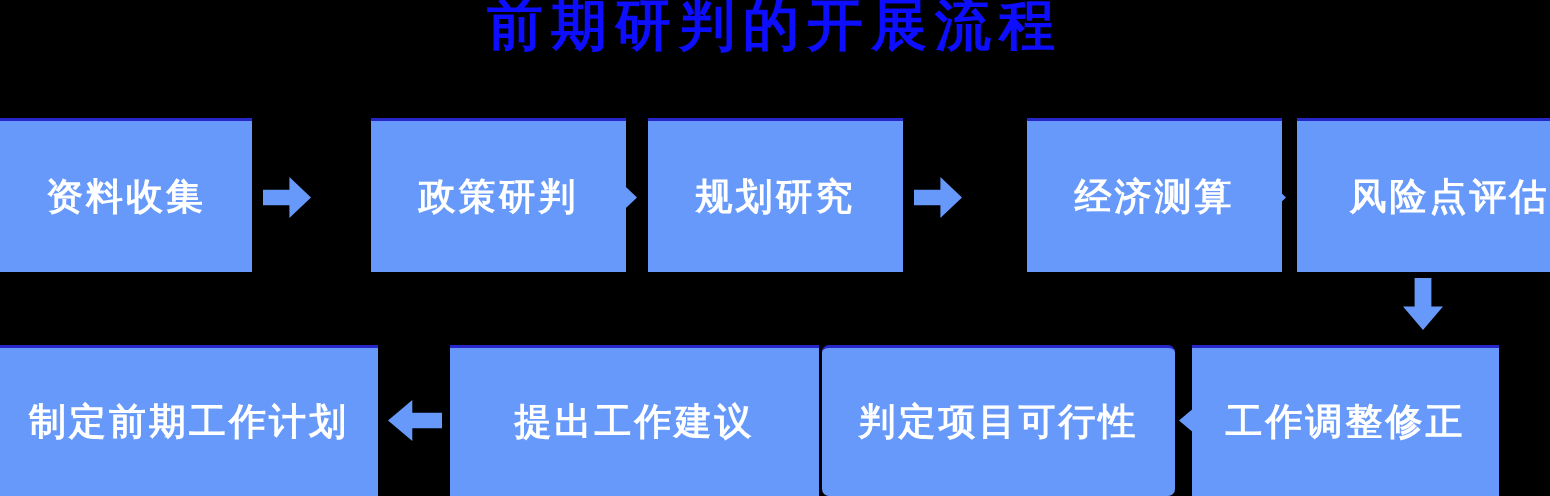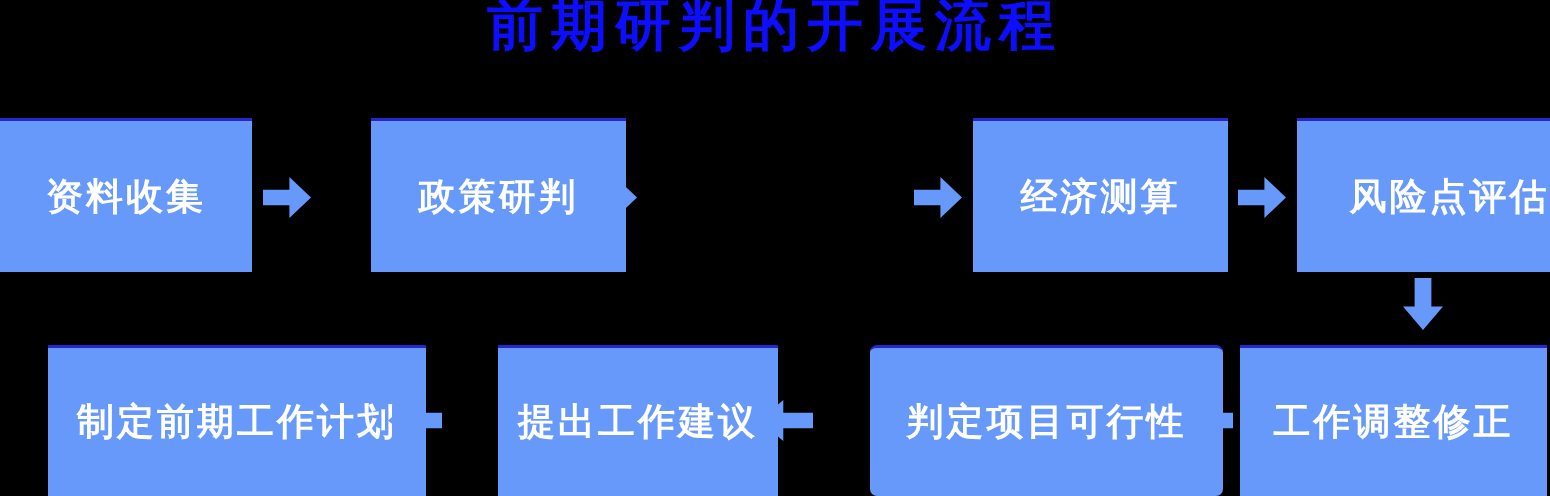--- a/index.html
+++ b/index.html
@@ -38,21 +38,21 @@
     font-size: 37px;
     font-weight: 800;
     letter-spacing: 3px;
     display: flex;
     align-items: center;
     justify-content: center;
     text-align: center;
     white-space: nowrap;
   }
   .row-top    { top: 118px; height: 154px; }
-  .row-bottom { top: 345px; height: 151px; margin-left: 48px; }
+  .row-bottom { top: 345px; height: 151px; }
   .arrow {
     position: absolute;
     background: #6699fa;
   }
   .arrow-right {
     width: 48px; height: 41px; top: 177px;
     clip-path: polygon(0% 31%, 55% 31%, 55% 0%, 100% 50%, 55% 100%, 55% 69%, 0% 69%);
   }
   .arrow-left {
     width: 54px; height: 41px; top: 400px;
@@ -65,32 +65,33 @@
 </style>
 </head>
 <body>
 
 <div class="canvas">
 
   <div class="title">前期研判的开展流程</div>
 
   <div class="node row-top" style="left:0px; width:252px;">资料收集</div>
   <div class="node row-top" style="left:323px; width:255px;margin-left:48px;">政策研判</div>
-  <div class="node row-top" style="left:973px; width:255px;">经济测算</div>
+  <div class="node row-top" style="left:648px; width:255px;">规划研究</div>
+  <div class="node row-top" style="left:1027px; width:255px;">经济测算</div>
   <div class="node row-top" style="left:1297px; width:305px;">风险点评估</div>
 
   <div class="arrow arrow-right" style="left:263px;"></div>
   <div class="arrow arrow-right" style="left:589px;"></div>
   <div class="arrow arrow-right" style="left:914px;"></div>
   <div class="arrow arrow-right" style="left:1238px;"></div>
 
   <div class="arrow arrow-down"></div>
 
   <div class="node row-bottom" style="left:1192px; width:307px;">工作调整修正</div>
   <div class="node row-bottom" style="left:822px; width:353px;border-radius:7px;">判定项目可行性</div>
-  <div class="node row-bottom" style="left:450px; width:280px;">提出工作建议</div>
+  <div class="node row-bottom" style="left:450px; width:369px;">提出工作建议</div>
   <div class="node row-bottom" style="left:0px; width:378px;">制定前期工作计划</div>
 
   <div class="arrow arrow-left" style="left:1179px;"></div>
   <div class="arrow arrow-left" style="left:759px;"></div>
   <div class="arrow arrow-left" style="left:388px;"></div>
 
 </div>
 
 </body></html>

